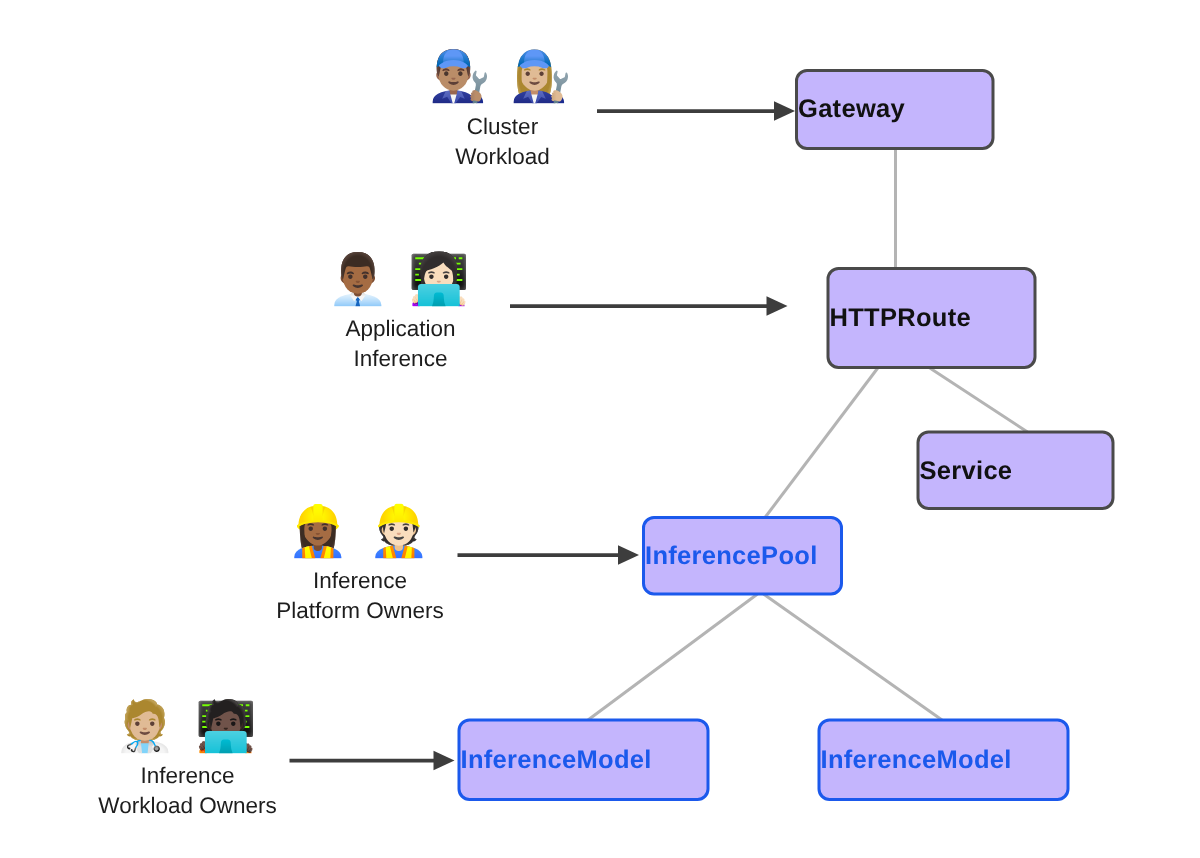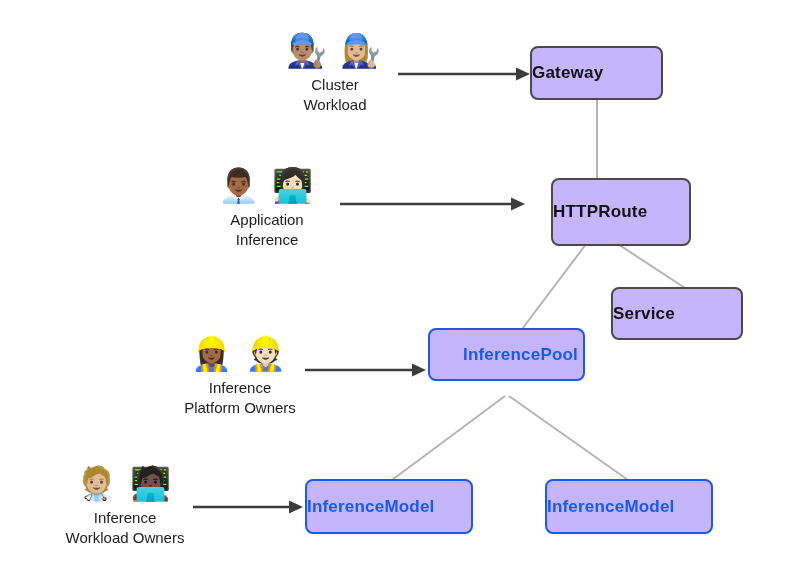--- a/index.html
+++ b/index.html
@@ -110,21 +110,21 @@
   </div>
 
   <div class="node core" style="left:551px; top:178px; width:140px; height:68px;">
     <span>HTTPRoute</span>
   </div>
 
   <div class="node core" style="left:611px; top:287px; width:132px; height:53px;">
     <span>Service</span>
   </div>
 
-  <div class="node inference" style="left:428px; top:328px; width:157px; height:53px;padding-left:33px;">
+  <div class="node inference" style="left:428px; top:344px; width:134px; height:53px;">
     <span>InferencePool</span>
   </div>
 
   <div class="node inference" style="left:305px; top:479px; width:168px; height:55px;">
     <span>InferenceModel</span>
   </div>
 
   <div class="node inference" style="left:545px; top:479px; width:168px; height:55px;">
     <span>InferenceModel</span>
   </div>

